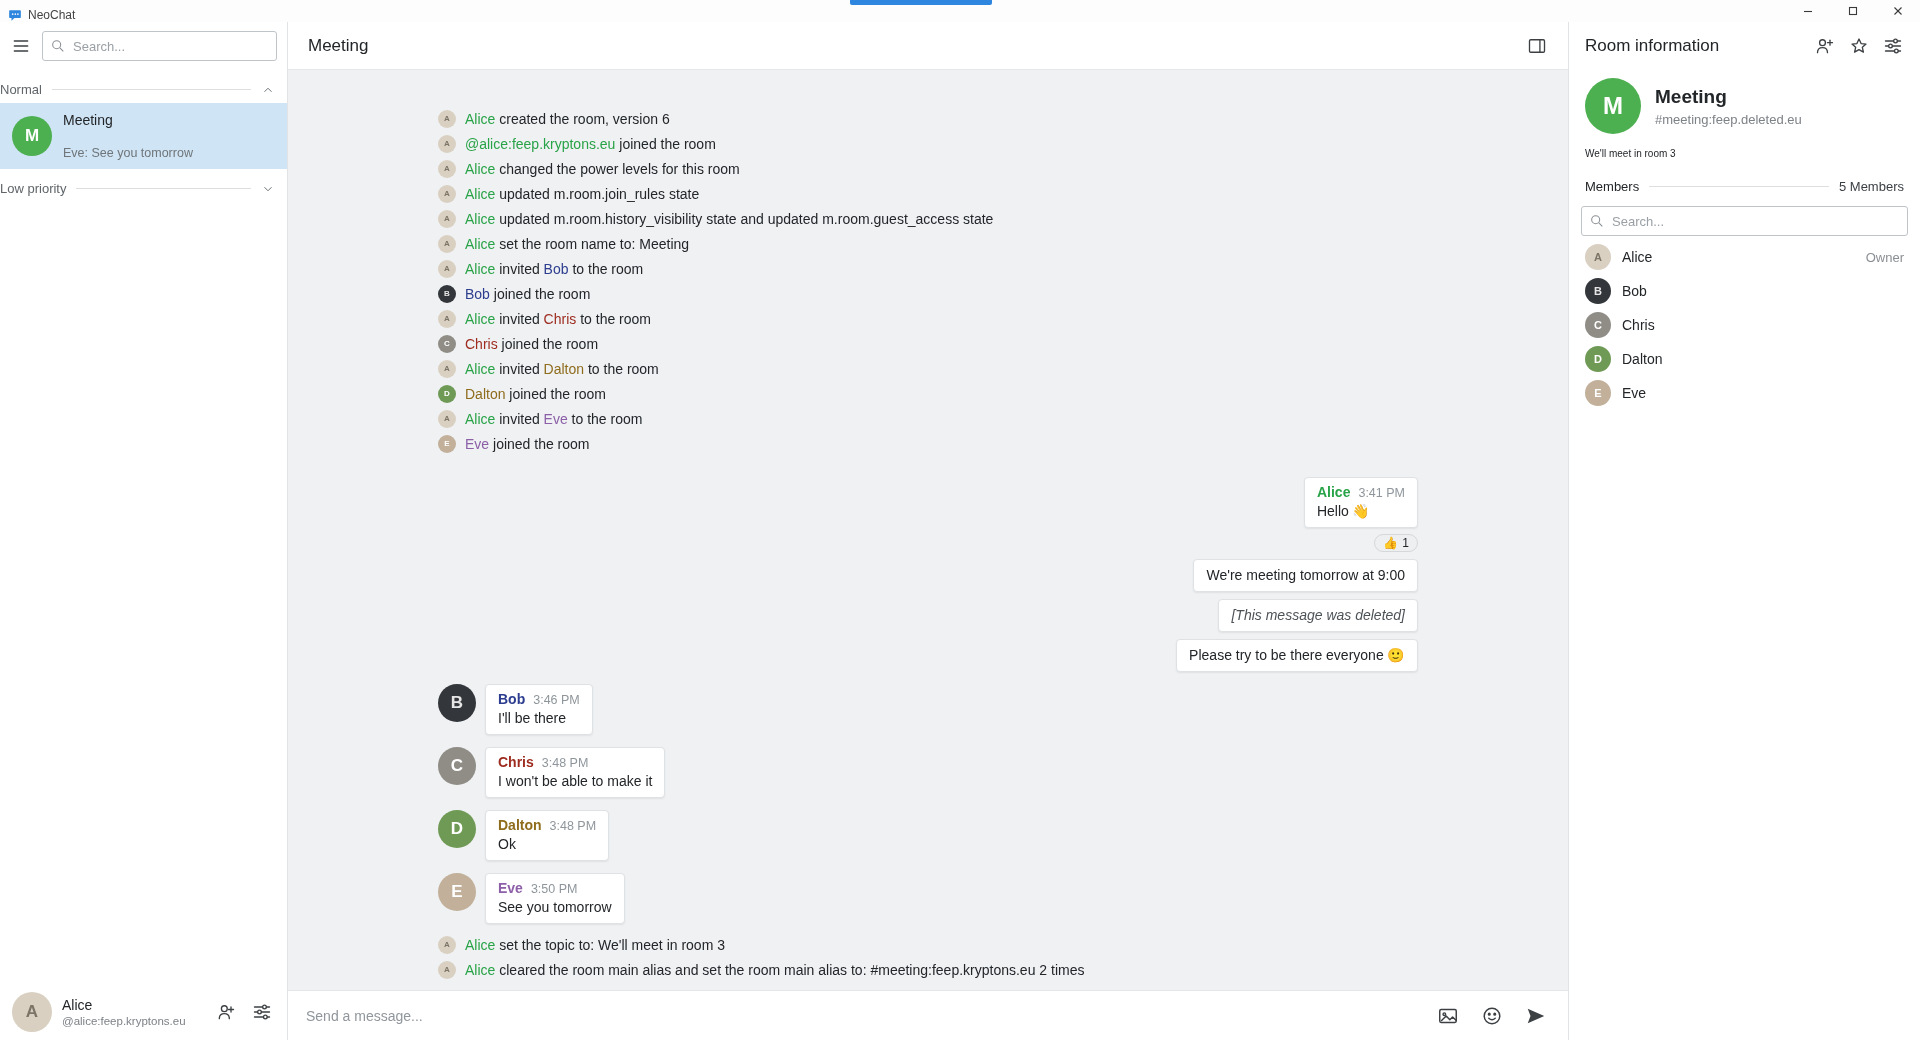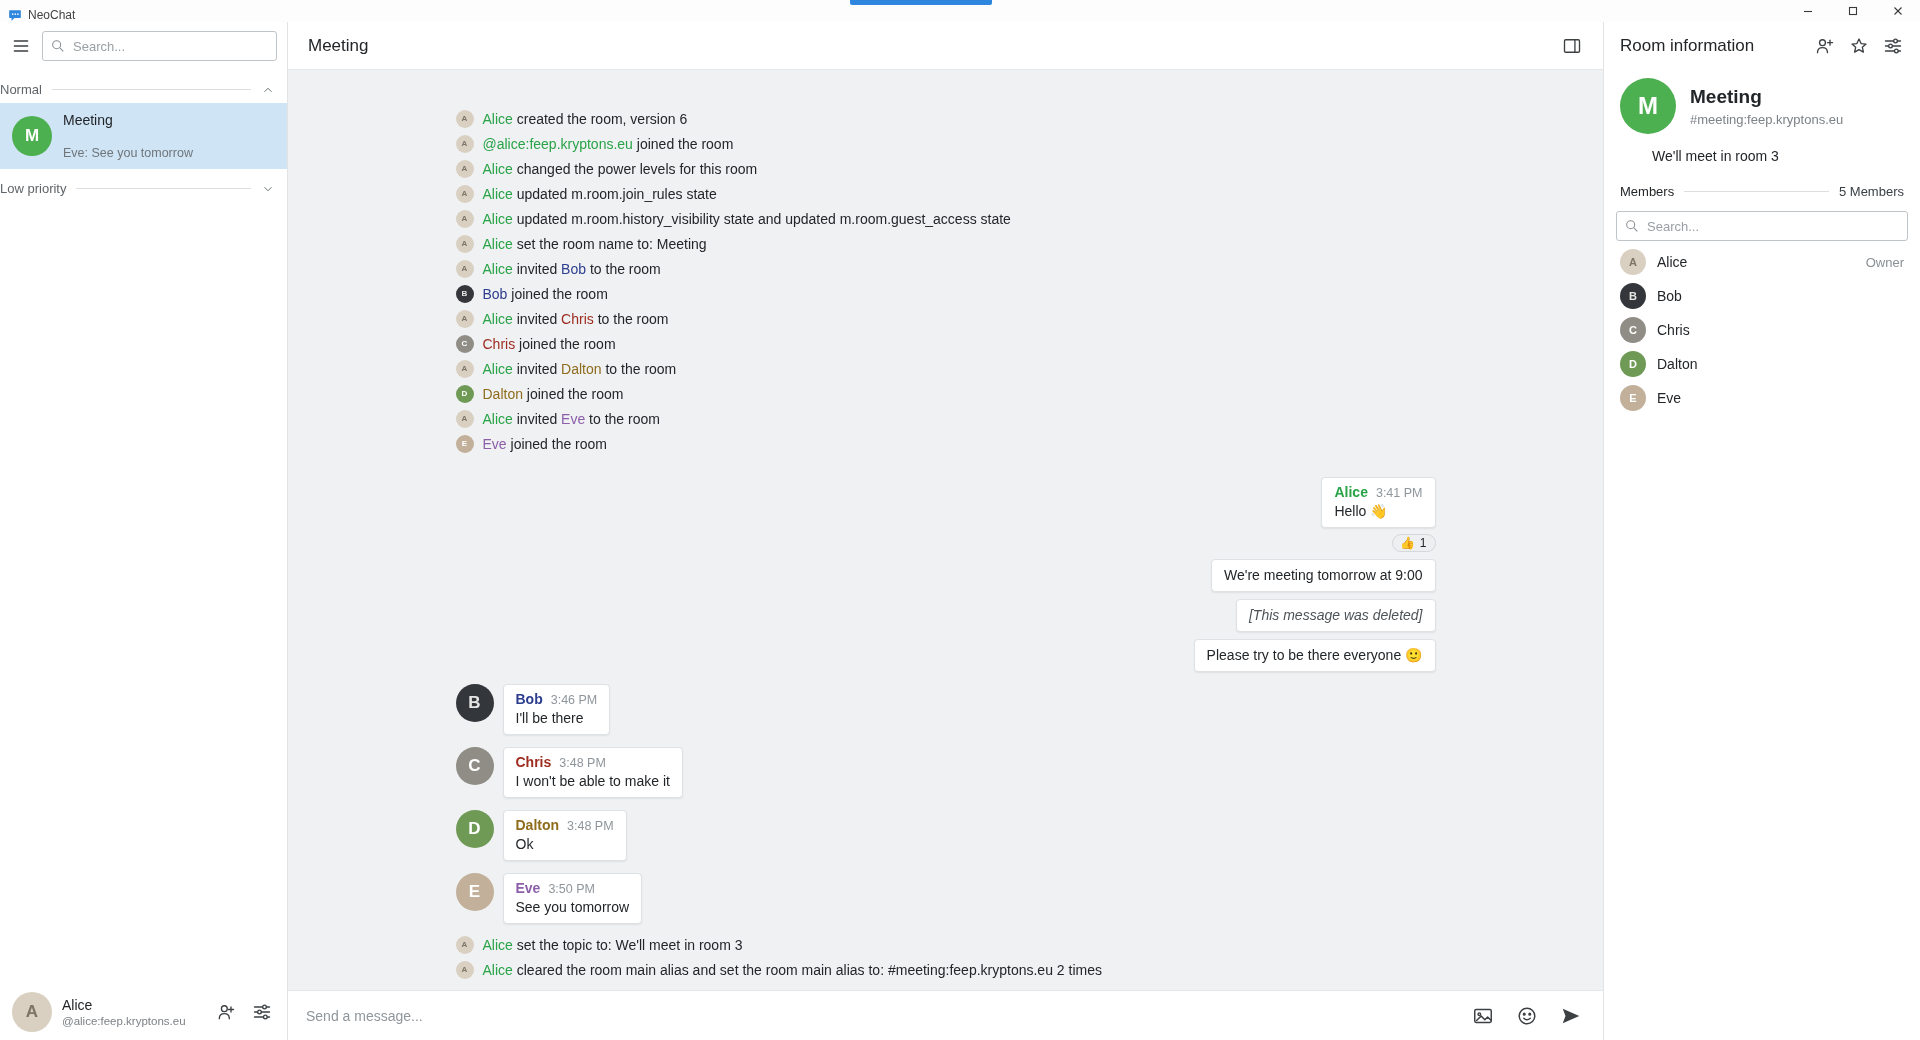--- a/index.html
+++ b/index.html
@@ -71,29 +71,29 @@
   .reactions { margin-top:6px; display:flex; gap:4px; }
   .reaction-chip { display:inline-flex; align-items:center; gap:4px; background:#edeff1; border:1px solid #d5d8da; border-radius:10px; padding:1px 8px; font-size:12px; color:#232629; cursor:pointer; }
 
   .other-row { display:flex; align-items:flex-start; gap:9px; margin-top:12px; }
 
   .composer { height:50px; background:#fff; border-top:1px solid #e4e6e8; display:flex; align-items:center; gap:16px; padding:0 18px 0 18px; flex:none; }
   .composer-input { flex:1; border:none; outline:none; font-size:14px; font-family:inherit; color:#232629; background:transparent; }
   .composer-input::placeholder { color:#90969b; }
 
   
-  .room-info { width:317px; background:#fff; border-left:1px solid #e1e3e5; display:flex; flex-direction:column; flex:none; }
+  .room-info { width:352px; background:#fff; border-left:1px solid #e1e3e5; display:flex; flex-direction:column; flex:none; }
   .ri-header { height:48px; display:flex; align-items:center; padding:0 14px 0 16px; flex:none; }
   .ri-title { font-size:17px; font-weight:500; flex:1; }
   .ri-header .icon-btn { margin-left:8px; }
 
   .ri-room { display:flex; align-items:center; gap:14px; padding:8px 16px 10px 16px; }
   .ri-room-name { font-size:19px; font-weight:600; }
   .ri-room-alias { font-size:13px; color:#7d8287; margin-top:4px; }
-  .ri-topic { padding:4px 16px 14px 28px; font-size:14px;margin-left:20px; }
+  .ri-topic { padding:4px 16px 14px 16px; font-size:10px; }
 
   .members-header { display:flex; align-items:center; padding:6px 16px; font-size:13px; }
   .members-count { color:#3a3f44; }
 
   .member-search { padding:6px 12px 4px 12px; }
   .member-row { display:flex; align-items:center; gap:11px; padding:5px 16px; height:34px; cursor:pointer; }
   .member-name { font-size:14px; }
   .member-role { margin-left:auto; font-size:13px; color:#8a8f94; }
 </style>
 </head>
@@ -407,21 +407,21 @@
               <line x1="3" y1="18" x2="21" y2="18"></line>
               <circle cx="16" cy="18" r="2.2" fill="#fff"></circle>
             </svg>
         </button>
       </header>
 
       <div class="ri-room">
         <span class="avatar" style="width: 56px; height: 56px; font-size: 24px; background: rgb(76, 175, 80); color: rgb(255, 255, 255);">M</span>
         <div>
           <div class="ri-room-name">Meeting</div>
-          <div class="ri-room-alias">#meeting:feep.kryptons.eu</div>
+          <div class="ri-room-alias">#meeting:feep.deleted.eu</div>
         </div>
       </div>
 
       <div class="ri-topic">We'll meet in room 3</div>
 
       <div class="members-header">
         <span>Members</span>
         <span class="section-line"></span>
         <span class="members-count">5 Members</span>
       </div>

